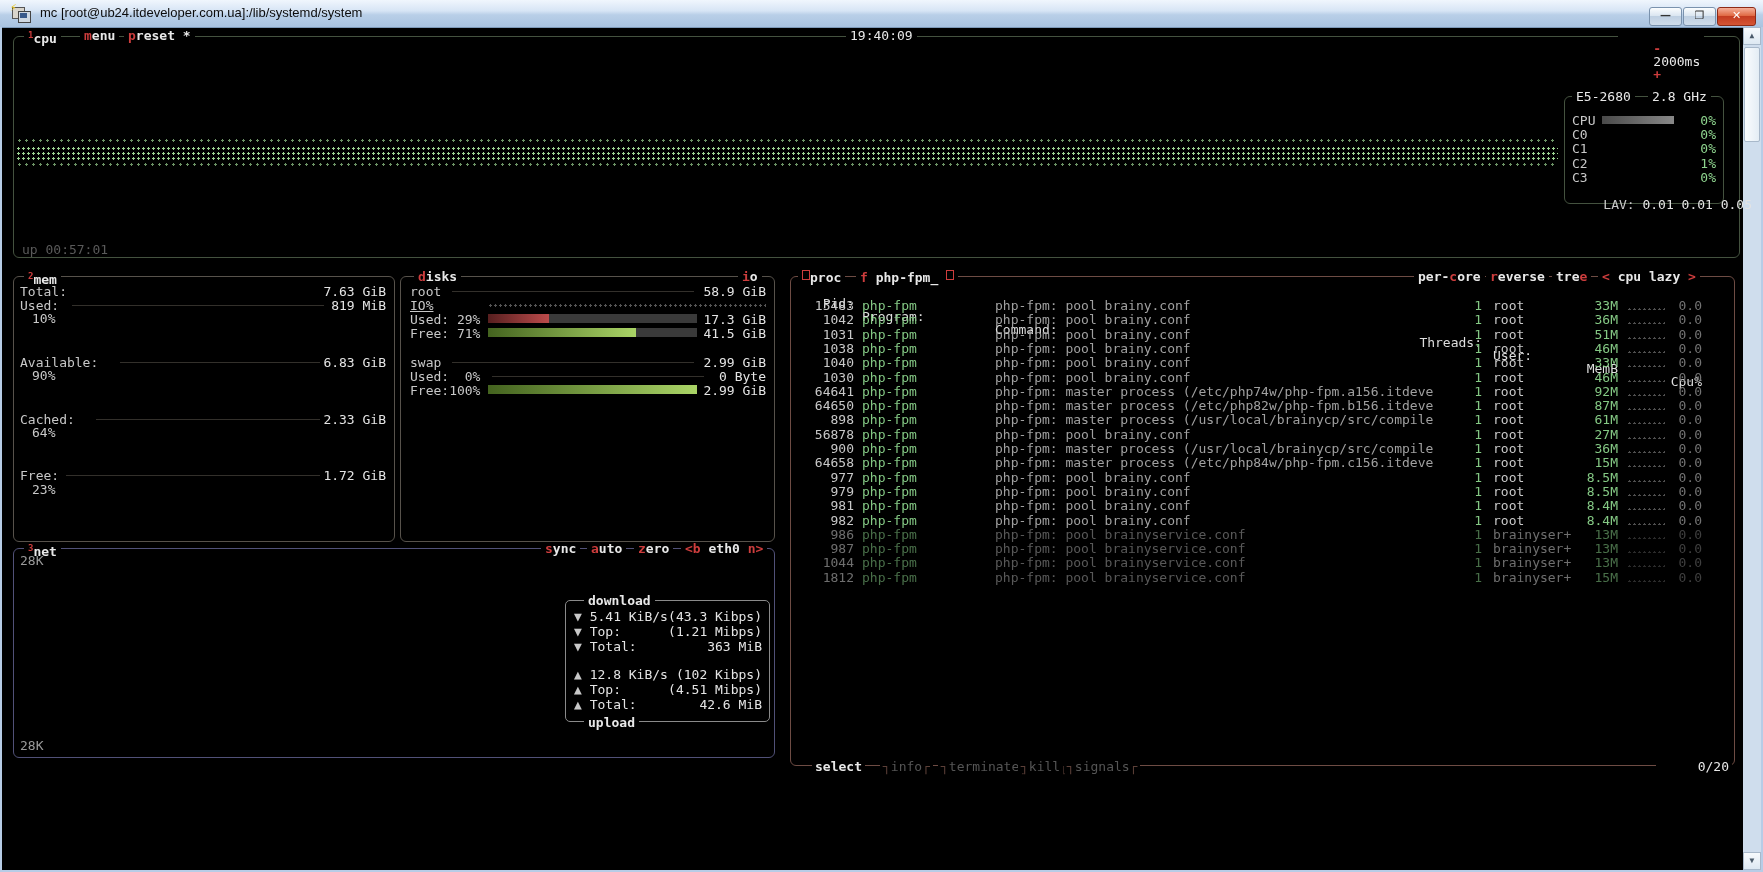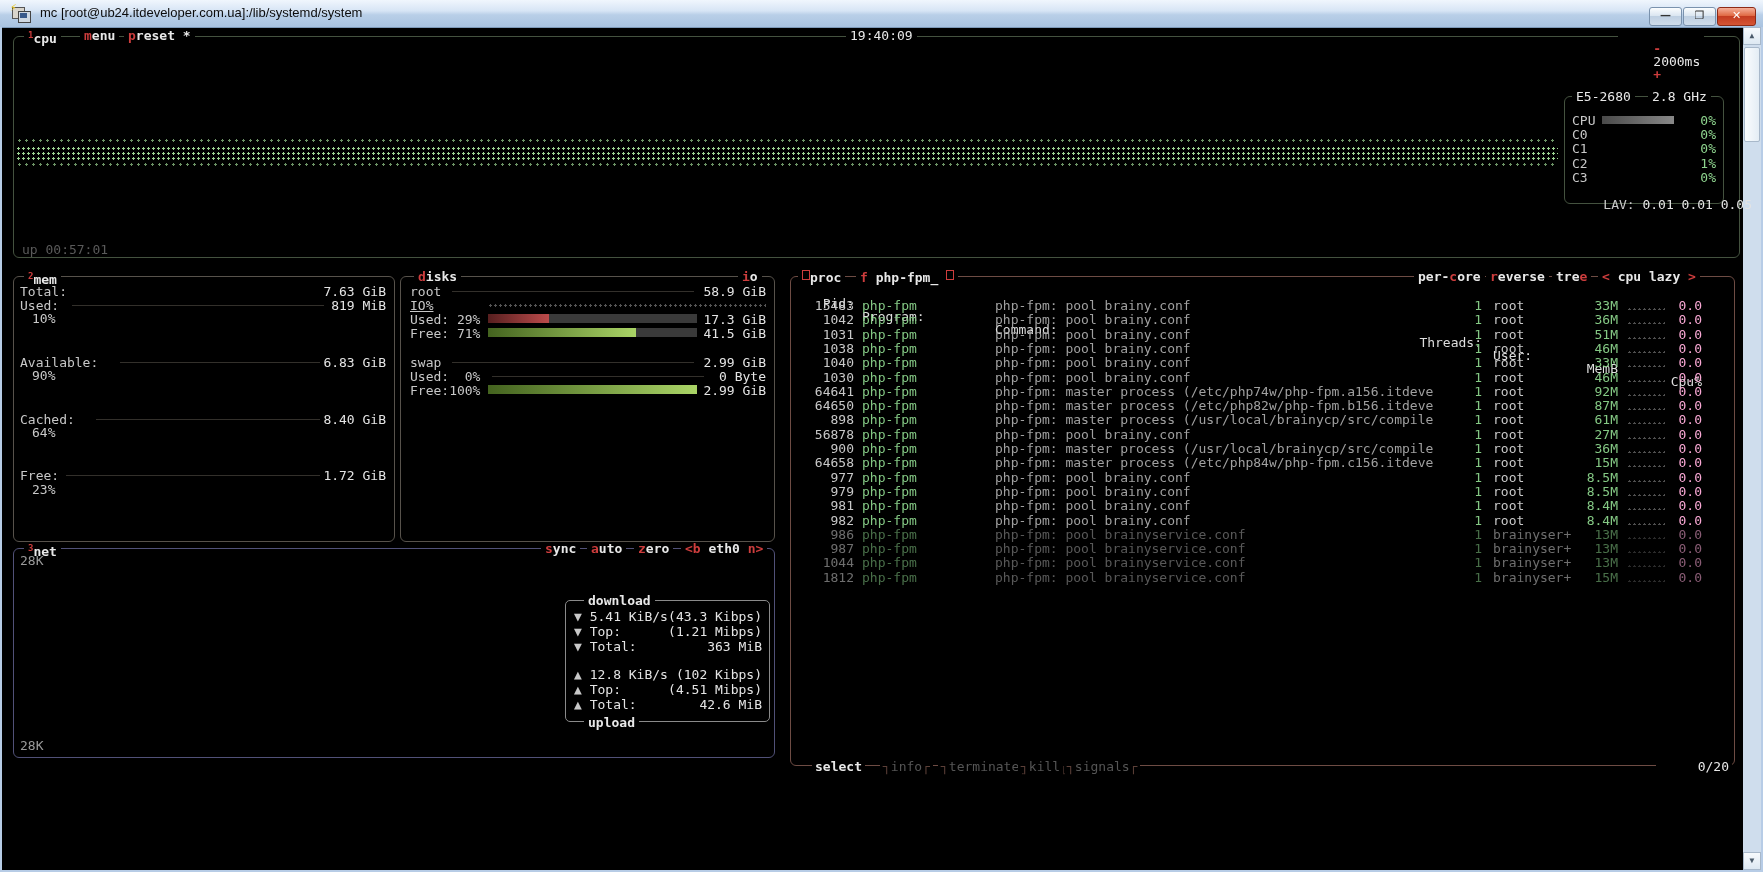--- a/index.html
+++ b/index.html
@@ -53,21 +53,21 @@
   .bar-fill-grn{position:absolute;left:0;top:0;height:9px;background:linear-gradient(90deg,#44631f,#aad466);}
   .corebar{position:absolute;height:8px;background:linear-gradient(90deg,#4a4a4a,#888);}
   .prow{position:absolute;left:0;top:0;width:1763px;height:14px;white-space:pre;}
   .prow span{position:absolute;}
   .prow .pid{left:780px;width:74px;text-align:right;color:#c8c8c8;}
   .prow .prog{left:862px;color:#84c884;}
   .prow .cmd{left:995px;color:#a0a0a0;}
   .prow .thr{left:1380px;width:102px;text-align:right;color:#84c884;}
   .prow .usr{left:1493px;color:#c8c8c8;}
   .prow .memb{left:1540px;width:78px;text-align:right;color:#84c884;}
-  .prow .cpu{left:1648px;width:54px;text-align:right;color:#f9a8d4;}
+  .prow .cpu{left:1648px;width:54px;text-align:right;color:#737373;}
   .prow .mdots{position:absolute;left:1627px;top:8px;width:38px;height:3px;}
   .prow.hdr .pid,.prow.hdr .prog,.prow.hdr .cmd,.prow.hdr .thr,.prow.hdr .usr,.prow.hdr .memb,.prow.hdr .cpu{color:#dedede;}
   .prow.dim{opacity:.55;}
   .blabel{position:absolute;background:#000;padding:0 3px;white-space:pre;}
   .corner{color:#5c4038;}
 </style>
 </head>
 <body>
 
 <div class="screen">
@@ -189,21 +189,21 @@
   <div class="hline" style="left:72px;top:305px;width:252px;"></div>
   <div class="mrow" style="left:20px;top:299px;width:366px;">
     <span class="gy2">Used:</span><span style="color:#e4e4e4;">819 MiB</span></div>
   <div class="abs gy2" style="left:32px;top:312px;">10%</div>
   <div class="hline" style="left:120px;top:362px;width:200px;"></div>
   <div class="mrow" style="left:20px;top:356px;width:366px;">
     <span class="gy2">Available:</span><span style="color:#e4e4e4;">6.83 GiB</span></div>
   <div class="abs gy2" style="left:32px;top:369px;">90%</div>
   <div class="hline" style="left:96px;top:419px;width:224px;"></div>
   <div class="mrow" style="left:20px;top:413px;width:366px;">
-    <span class="gy2">Cached:</span><span style="color:#e4e4e4;">8.40 GiB</span></div>
+    <span class="gy2">Cached:</span><span style="color:#e4e4e4;">2.33 GiB</span></div>
   <div class="abs gy2" style="left:32px;top:426px;">64%</div>
   <div class="hline" style="left:66px;top:475px;width:254px;"></div>
   <div class="mrow" style="left:20px;top:469px;width:366px;">
     <span class="gy2">Free:</span><span style="color:#e4e4e4;">1.72 GiB</span></div>
   <div class="abs gy2" style="left:32px;top:483px;">23%</div>
   <div id="mem-blocks">
       <div class="dotfield dots-dense" style="left: 18px; top: 349px; width: 368px; height: 6px;"></div>
       <div class="dotfield dots-dense" style="left: 18px; top: 371px; width: 28px; height: 6px;"></div>
       <div class="dotfield dots-dense" style="left: 62px; top: 371px; width: 324px; height: 6px;"></div>
       <div class="dotfield dots-dense" style="left: 18px; top: 380px; width: 368px; height: 28px;"></div>

